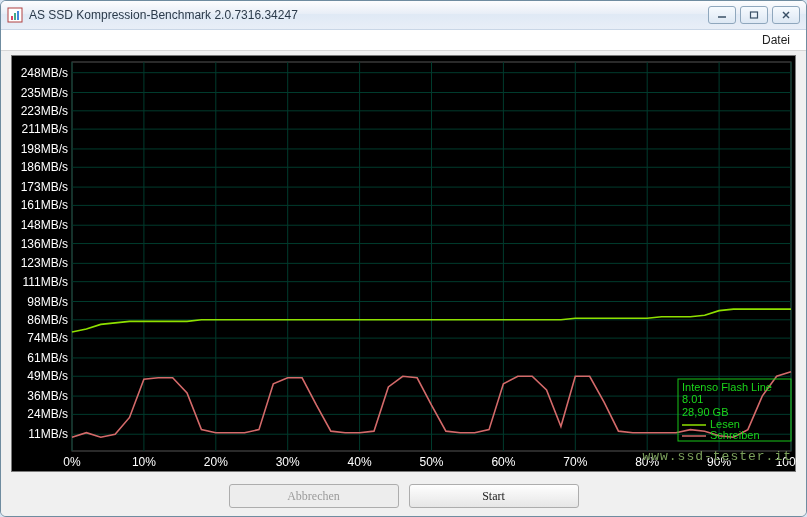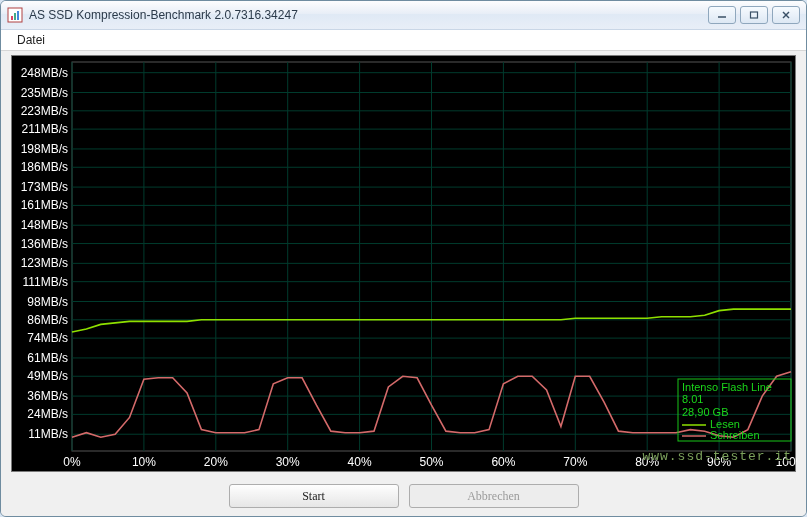--- a/index.html
+++ b/index.html
@@ -2,21 +2,21 @@
 <html><head>
 <meta charset="utf-8">
 <style>
 html,body{margin:0;padding:0;font-family:"Segoe UI",Tahoma,sans-serif;font-size:12px;background:#d7e4f2;}
 .window{width:807px;height:517px;box-sizing:border-box;background:#f0f0f0;border:1px solid #6f8ca0;border-radius:6px;position:relative;overflow:hidden;}
 .titlebar{height:28px;background:linear-gradient(#fdfdfe,#e8eef7 45%,#dfe9f5 46%,#e8eef7);border-bottom:1px solid #c9d6e6;display:flex;align-items:center;padding:0 6px;}
 .titlebar .app-icon{width:16px;height:16px;margin-right:6px;}
 .titlebar .title{color:#2b3a4a;font-size:12px;flex:1;white-space:nowrap;overflow:hidden;}
 .win-btns{display:flex;gap:4px;}
 .win-btn{width:26px;height:16px;border:1px solid #8fa7bd;border-radius:3px;background:linear-gradient(#f6fafe,#dde8f4);display:flex;align-items:center;justify-content:center;}
-.menubar{height:20px;background:#fff;border-bottom:1px solid #d6d6d6;display:flex;align-items:center;padding:0 8px;}
+.menubar{height:20px;background:#fff;border-bottom:1px solid #d6d6d6;display:flex;align-items:center;padding:0 8px;justify-content:flex-end;}
 .menu-item{padding:1px 8px;color:#222;}
 .chart-wrap{position:absolute;left:10px;right:10px;top:54px;bottom:44px;background:#000;border:1px solid #7a7a7a;}
 svg{display:block;}
 .y-label{fill:#fff;font:12px "Segoe UI",Tahoma,sans-serif;text-anchor:end;}
 .x-label{fill:#fff;font:12px "Segoe UI",Tahoma,sans-serif;text-anchor:middle;}
 .grid-line{stroke:#003b2d;stroke-width:1;}
 .read-line{stroke:#8ee000;stroke-width:1.6;fill:none;}
 .write-line{stroke:#d46a6a;stroke-width:1.6;fill:none;}
 .legend-box{fill:none;stroke:#19c419;stroke-width:1;}
 .legend-text{fill:#1bd61b;font:11px "Segoe UI",Tahoma,sans-serif;}
@@ -138,17 +138,17 @@
         <line x1="670" y1="369" x2="694" y2="369" stroke="#8ee000" stroke-width="1.5"></line>
         <text class="legend-text" x="698" y="372">Lesen</text>
         <line x1="670" y1="380" x2="694" y2="380" stroke="#d46a6a" stroke-width="1.5"></line>
         <text class="legend-text" x="698" y="383">Schreiben</text>
       </svg>
   </div>
 
   <div class="watermark">www.ssd-tester.it</div>
 
   <div class="bottom-bar">
+    <button class="btn" disabled="">Abbrechen</button>
     <button class="btn">Start</button>
-    <button class="btn" disabled="">Abbrechen</button>
   </div>
 
 </div>
 
 </body></html>

